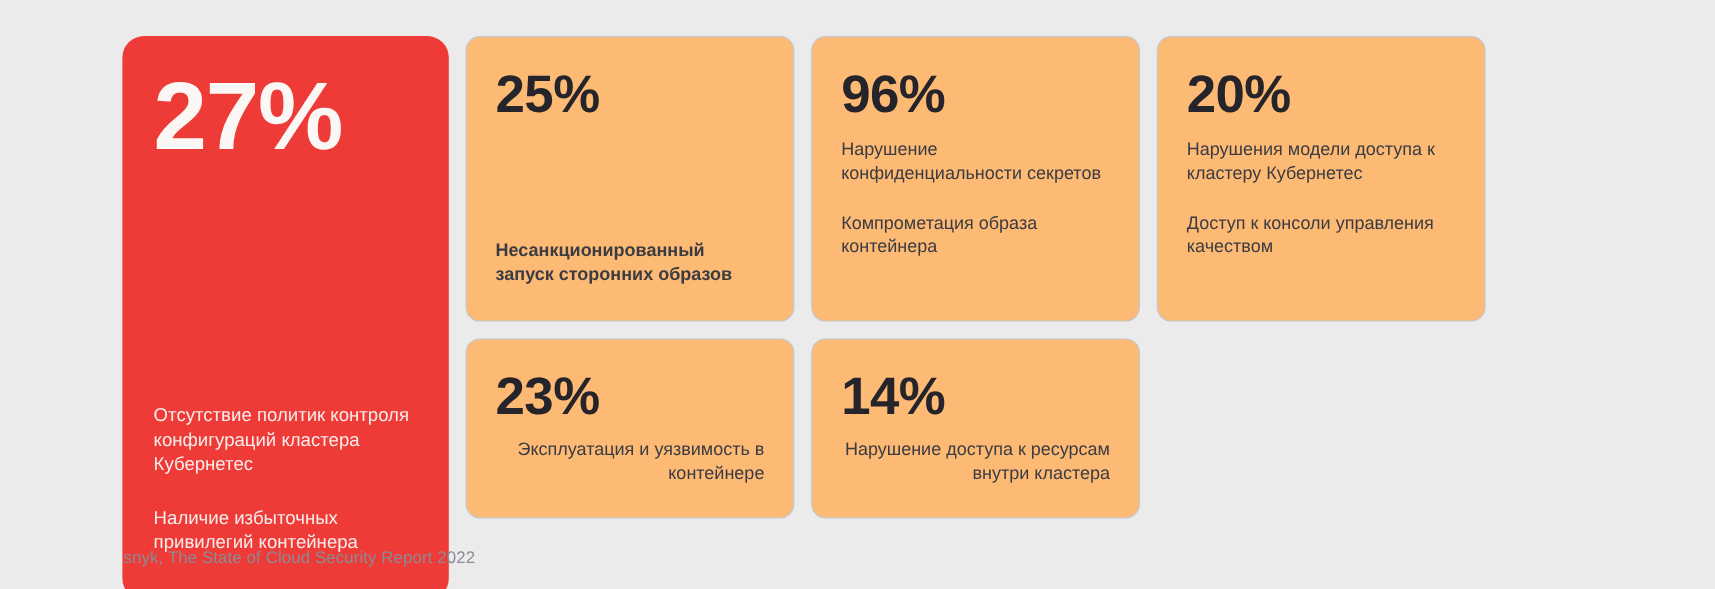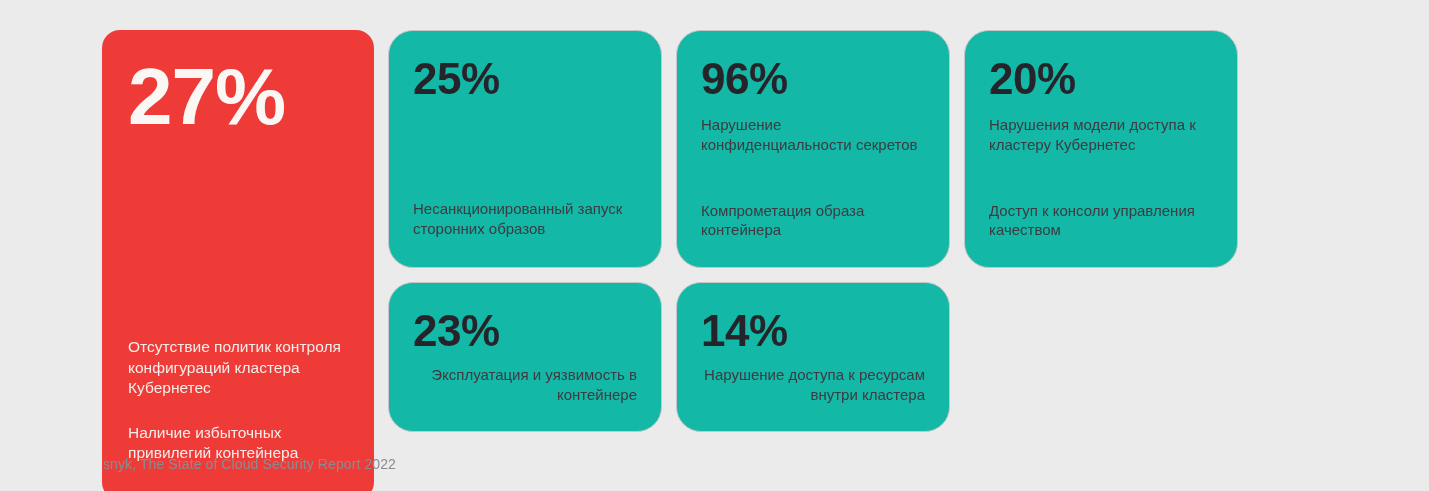--- a/index.html
+++ b/index.html
@@ -64,23 +64,23 @@
   
   .grid {
     flex: 1 1 auto;
     display: grid;
     grid-template-columns: repeat(3, 1fr);
     grid-template-rows: 238px 150px;
     gap: 14px;
   }
 
   .stat-card {
-    background: #14b8a6;
+    background: #fdba74;
     border: 1px solid #C6C6C8;
-    border-radius: 25px;
+    border-radius: 12px;
     box-sizing: border-box;
     padding: 26px 24px 20px 24px;
     display: flex;
     flex-direction: column;
   }
   .stat-value {
     font-size: 44px;
     font-weight: bold;
     color: #26242B;
     line-height: 1.0;
@@ -98,25 +98,25 @@
     margin: 0;
   }
   .stat-label + .stat-label {
     margin-top: 22px;
   }
 
   
   .stat-card.labels-bottom .stat-labels {
     margin-top: auto;
     padding-bottom: 8px;
+    font-weight: bold;
   }
   
   .stat-card.labels-top .stat-labels {
     margin-top: 14px;
-    gap: 24px;
   }
   .stat-card.compact .stat-labels {
     margin-top: 12px;
     text-align: right;
   }
 
   
   .footer-note {
     position: absolute;
     left: 103px;

